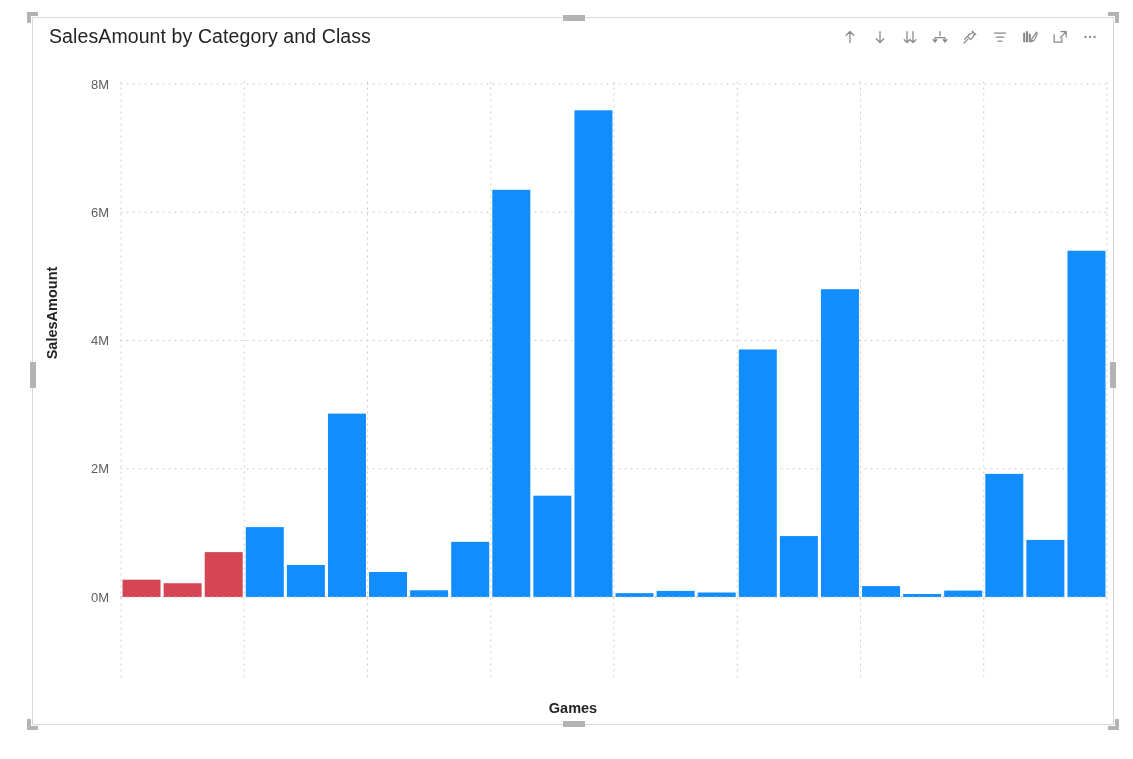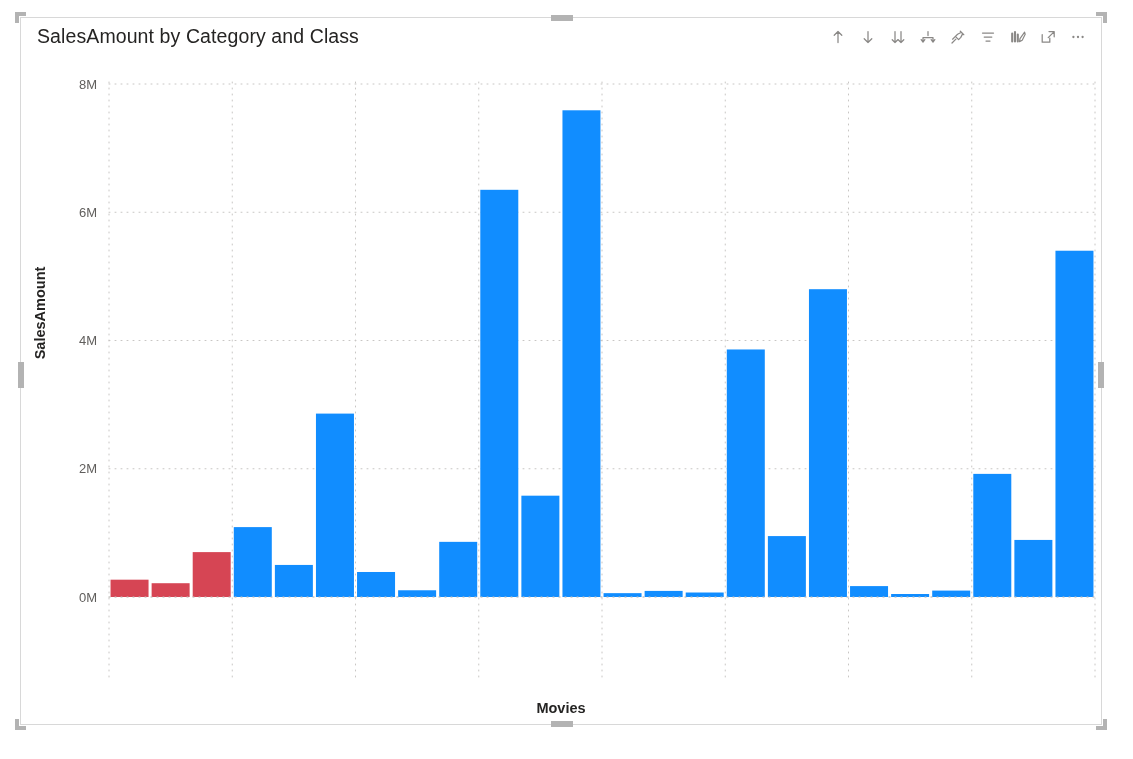--- a/index.html
+++ b/index.html
@@ -11,21 +11,21 @@
     width: 1133px;
     height: 759px;
     font-family: "Liberation Sans", sans-serif;
     overflow: hidden;
     position: relative;
   }
 
   
   .visual-frame {
     position: absolute;
-    left: 20px;
+    left: 32px;
     top: 17px;
     width: 1082px;
     height: 708px;
     border: 1px solid #d8d8d8;
     background: #ffffff;
     box-sizing: border-box;
   }
 
   .handle {
     position: absolute;
@@ -299,21 +299,21 @@
         <text x="396.125" y="659" class="xcat-label">Cell phones</text>
         <text x="519.375" y="659" class="xcat-label">Computers</text>
         <text x="642.625" y="659" class="xcat-label">Games and To...</text>
         <text x="765.875" y="659" class="xcat-label">Home Applia...</text>
         <text x="889.125" y="659" class="xcat-label">Music, Movies...</text>
         <text x="1012.375" y="659" class="xcat-label">TV and Video</text>
         <line x1="88" x2="1074" y1="537" y2="537" stroke="#C8C6C4" stroke-width="1" stroke-dasharray="1 5" stroke-linecap="round"></line>
       </svg>
 
     <div class="x-axis-title">
-      <span>Movies</span>
+      <span>Games</span>
     </div>
   </div>
 
   <div class="handle corner tl" style="left:-6px;  top:-6px;"></div>
   <div class="handle corner tr" style="right:-6px; top:-6px;"></div>
   <div class="handle corner bl" style="left:-6px;  bottom:-6px;"></div>
   <div class="handle corner br" style="right:-6px; bottom:-6px;"></div>
 
   <div class="handle edge-h" style="left:530px; top:-3px;"></div>
   <div class="handle edge-h" style="left:530px; bottom:-3px;"></div>

